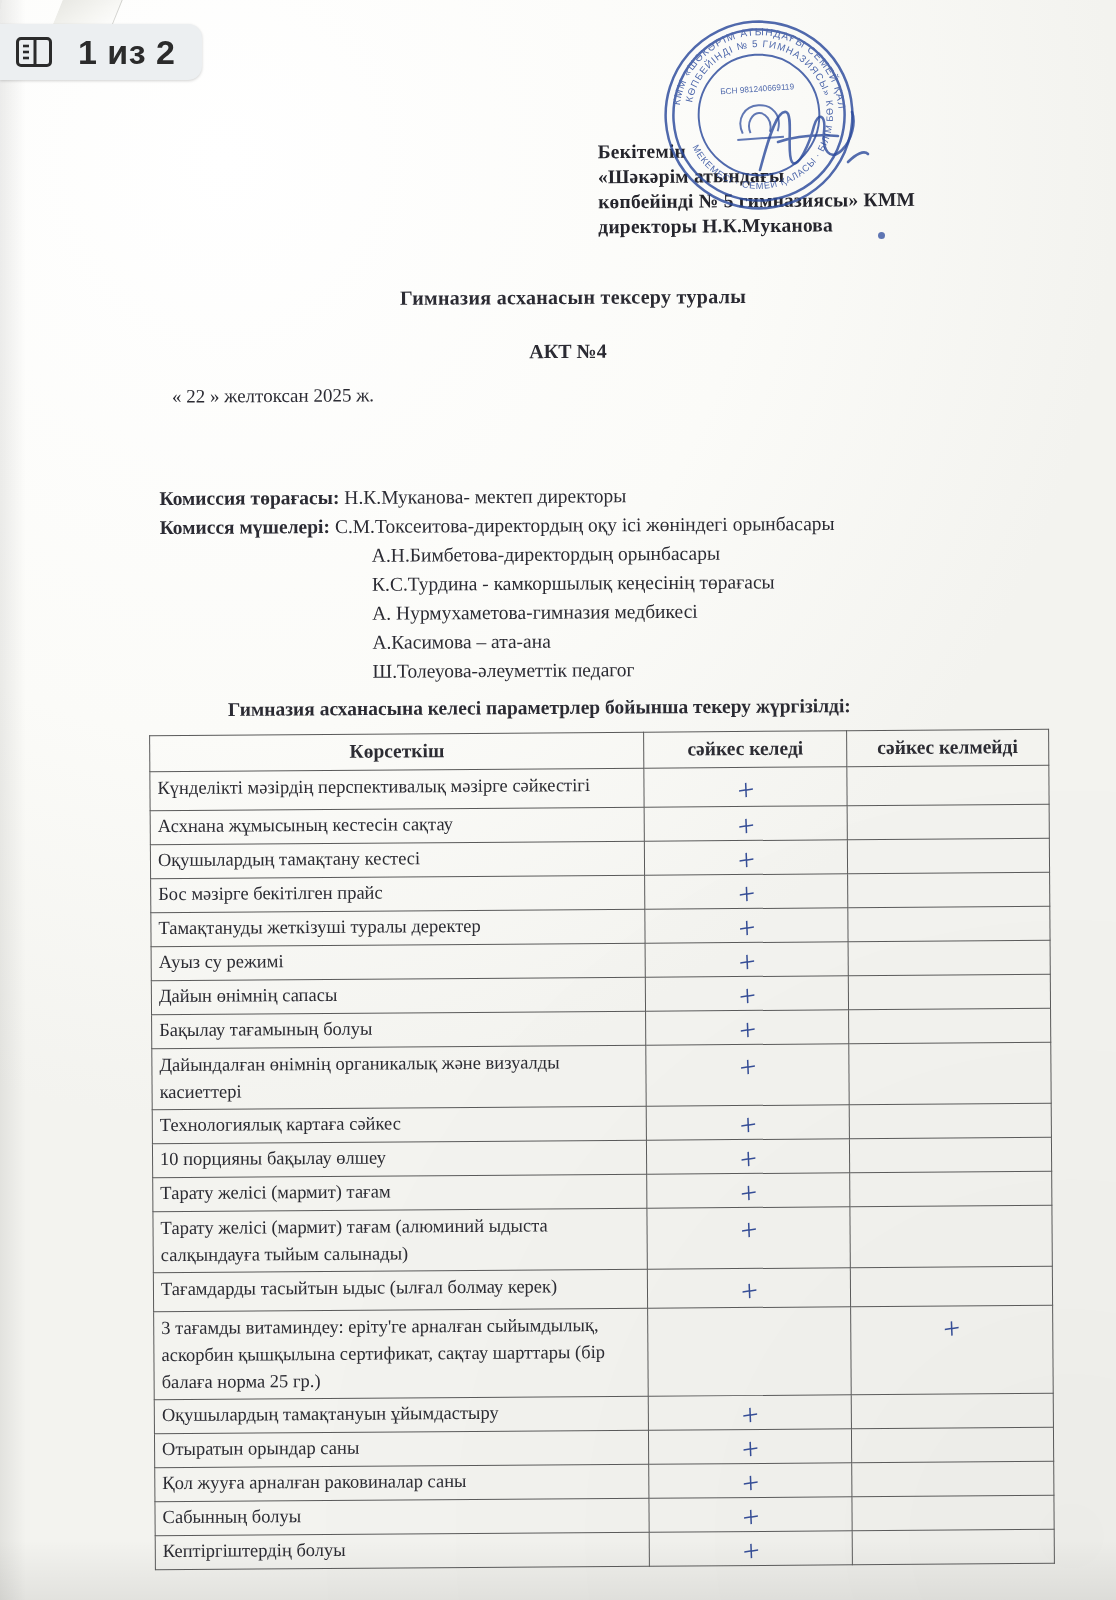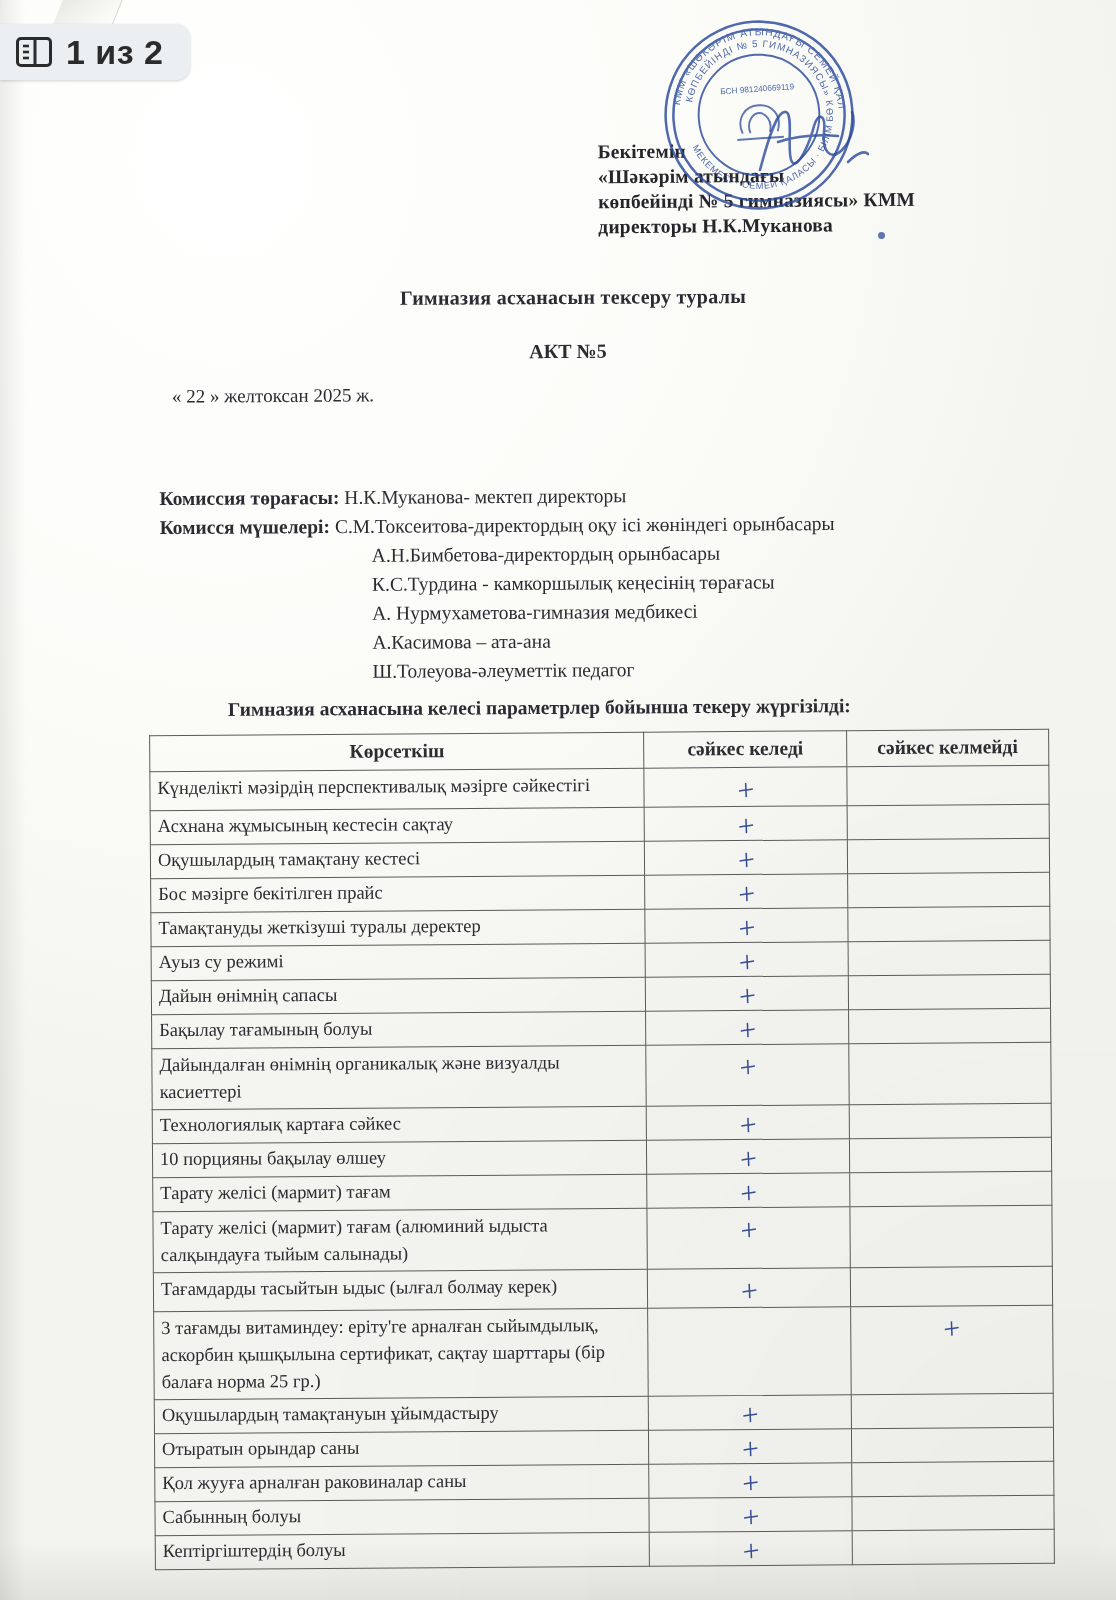--- a/index.html
+++ b/index.html
@@ -48,21 +48,21 @@
   }
   .edge-bottom {
     position: absolute; left: 0; right: 0; bottom: 0; height: 60px;
     background: linear-gradient(0deg, rgba(0,0,0,.07), rgba(0,0,0,0));
   }
 
   
   .page-pill {
     position: absolute;
     left: 0; top: 24px;
-    display: flex; align-items: center; gap: 12px;
+    display: flex; align-items: center; gap: 24px;
     background: #eceff1;
     border-radius: 0 14px 14px 0;
     padding: 8px 26px 8px 14px;
     box-shadow: 0 1px 3px rgba(0,0,0,.18);
     z-index: 40;
     font-family: "Liberation Sans", sans-serif;
   }
   .page-pill .label {
     font-size: 34px; font-weight: 700; color: #2b2b2b;
     letter-spacing: .5px;
@@ -229,21 +229,21 @@
     <div>«Шәкәрім атындағы</div>
     <div>көпбейінді № 5  гимназиясы» КММ</div>
     <div>директоры Н.К.Муканова</div>
   </div>
 
   <div class="title">
     <span>Гимназия асханасын тексеру туралы</span>
   </div>
 
   <div class="act-no">
-    <span>АКТ №5</span>
+    <span>АКТ №4</span>
   </div>
 
   <div class="date-line">« 22 » желтоксан 2025 ж.</div>
 
   <div class="commission">
     <div class="row">
       <b>Комиссия төрағасы:</b><span> Н.К.Муканова- мектеп директоры</span>
     </div>
     <div class="row">
       <b>Комисся мүшелері:</b><span> С.М.Токсеитова-директордың оқу ісі жөніндегі орынбасары</span>

